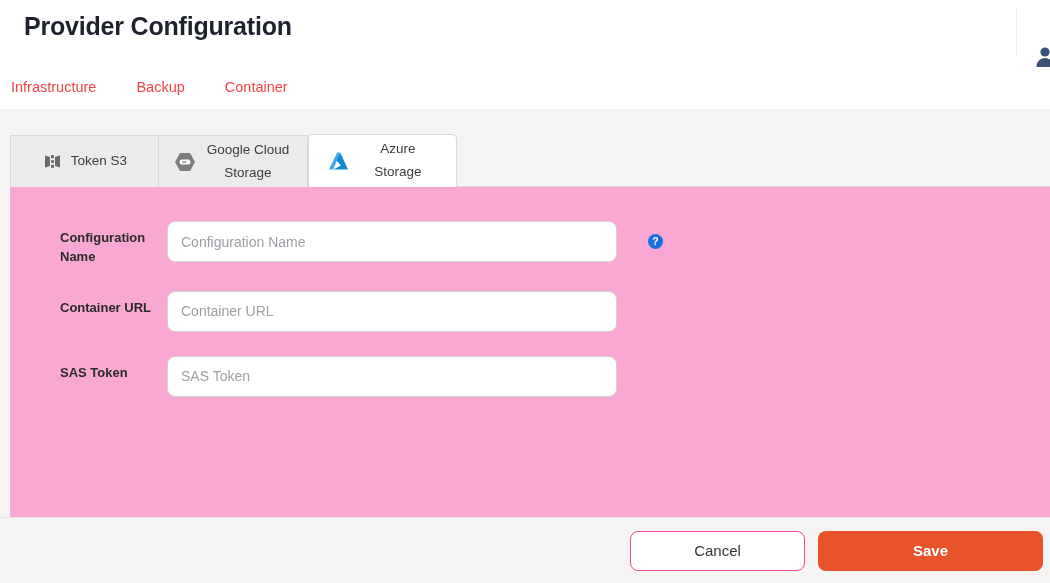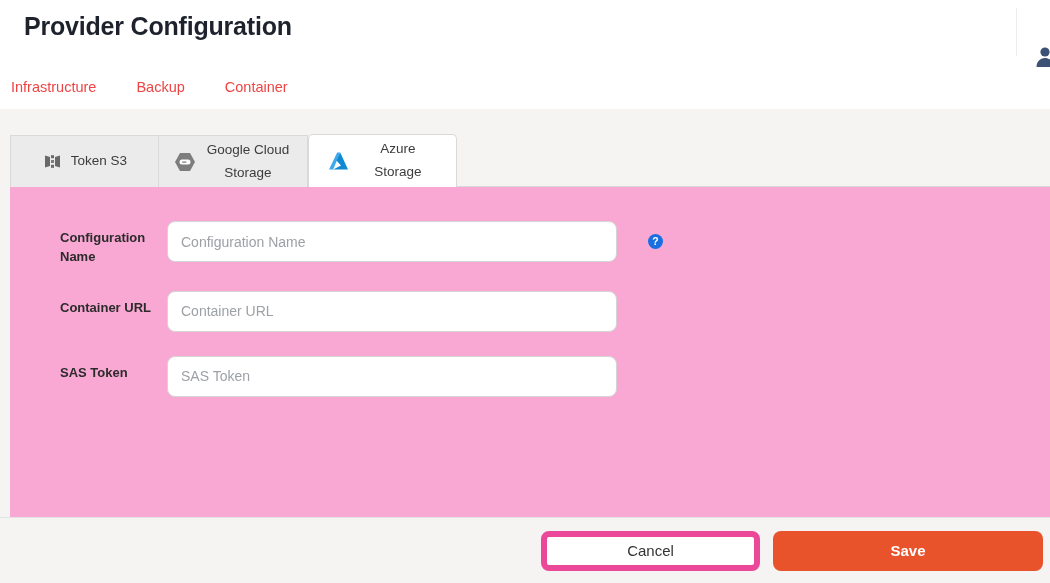--- a/index.html
+++ b/index.html
@@ -78,22 +78,22 @@
     display:flex; align-items:center; justify-content:center; cursor:pointer; line-height:1;
   }
 
   
   .footer {
     position:absolute; left:0; right:0; bottom:0; height:66px;
     background:#f5f4f2; border-top:1px solid #e3e3e3;
     display:flex; align-items:center; justify-content:flex-end; gap:13px; padding-right:7px;
   }
   .btn { height:40px; border-radius:8px; font-size:15px; cursor:pointer; font-family:"Liberation Sans", sans-serif; }
-  .btn-cancel { width:219px; background:#fff; border:6px solid #ec4899; color:#333;margin-left:48px; }
-  .btn-save  { width:270px; background:var(--accent-orange, #E8532C); border:none; color:#fff; font-weight:bold; }
+  .btn-cancel { width:175px; background:#fff; border:1px solid #ec4899; color:#333;margin-left:48px; }
+  .btn-save  { width:225px; background:var(--accent-orange, #E8532C); border:none; color:#fff; font-weight:bold; }
 
   
   .fill-gray-dark { fill:#696969; }
   .fill-gray-mid  { fill:#7d7d7d; }
   .azure-dark  { fill:var(--azure-blue, #1089D3); }
   .azure-light { fill:var(--azure-blue-light, #3DA9EC); }
   .navy { fill:var(--user-icon-navy, #3D5174); }
 </style>
 </head>
 <body>

